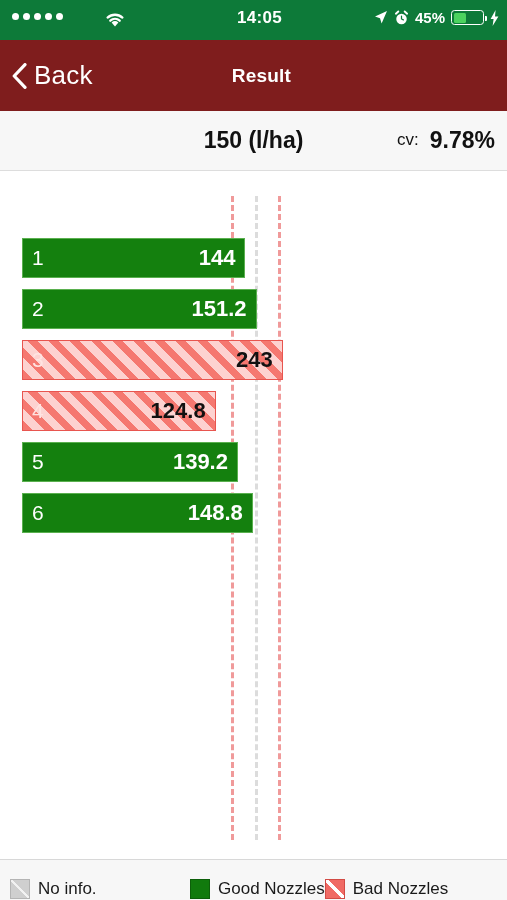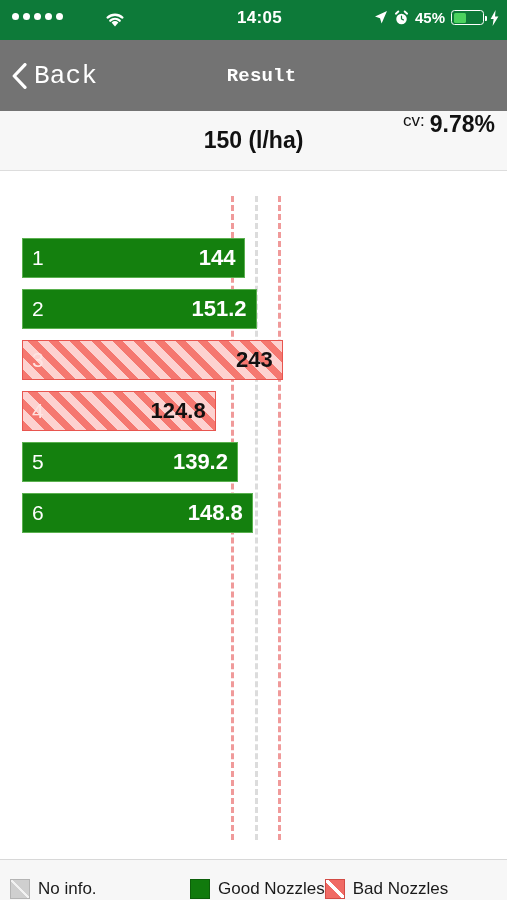--- a/index.html
+++ b/index.html
@@ -39,22 +39,21 @@
   .sb-batt::after {
     content: ""; position: absolute; right: -4px; top: 4.5px;
     width: 2.4px; height: 5px; background: #ffffff; border-radius: 0 1px 1px 0;
   }
   .sb-batt-fill { height: 100%; background: #4cd25f; border-radius: 1.5px; }
   .sb-bolt { width: 9px; height: 16px; }
 
   
   .navbar {
     position: absolute; top: 40px; left: 0; width: 507px; height: 71px;
-    background: #737373;
-    font-family: Liberation Mono, monospace;
+    background: #7f1d1d;
   }
   .nav-back {
     position: absolute; left: 12px; top: 0; height: 71px;
     display: flex; align-items: center; gap: 7px;
     color: #ffffff; cursor: pointer;
   }
   .chev { width: 15px; height: 26px; flex: none; }
   .nav-back-label { font-size: 26px; font-weight: 400; letter-spacing: .2px; }
   .nav-title {
     position: absolute; left: 16px; right: 0; top: 0; height: 71px;
@@ -68,21 +67,21 @@
     background: #f7f7f7;
     border-bottom: 1.5px solid #dddddd;
   }
   .subhead-target {
     position: absolute; left: 0; right: 0; top: 0; height: 58px;
     display: flex; align-items: center; justify-content: center;
     font-size: 23px; font-weight: bold; color: #111111;
   }
   .subhead-cv {
     position: absolute; right: 12px; top: 0; height: 58px;
-    display: flex; align-items: flex-start; gap: 5px;
+    display: flex; align-items: center; gap: 11px;
   }
   .cv-label { font-size: 17px; font-weight: 400; color: #111111; }
   .cv-value { font-size: 23px; font-weight: bold; color: #111111; }
 
   
   .chart {
     position: absolute; top: 172px; left: 0; width: 507px; height: 671px;
     background: #ffffff; overflow: hidden;
   }
   .guide {

